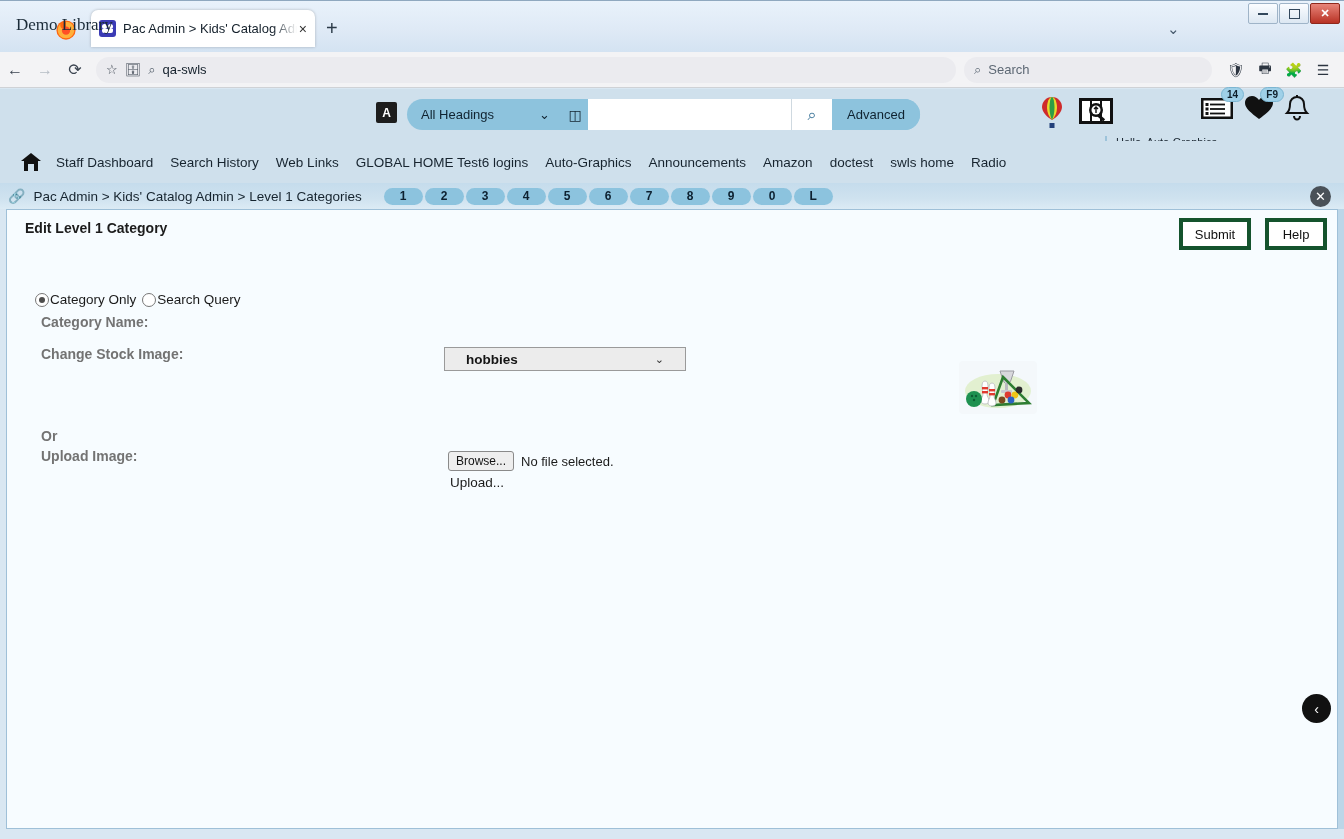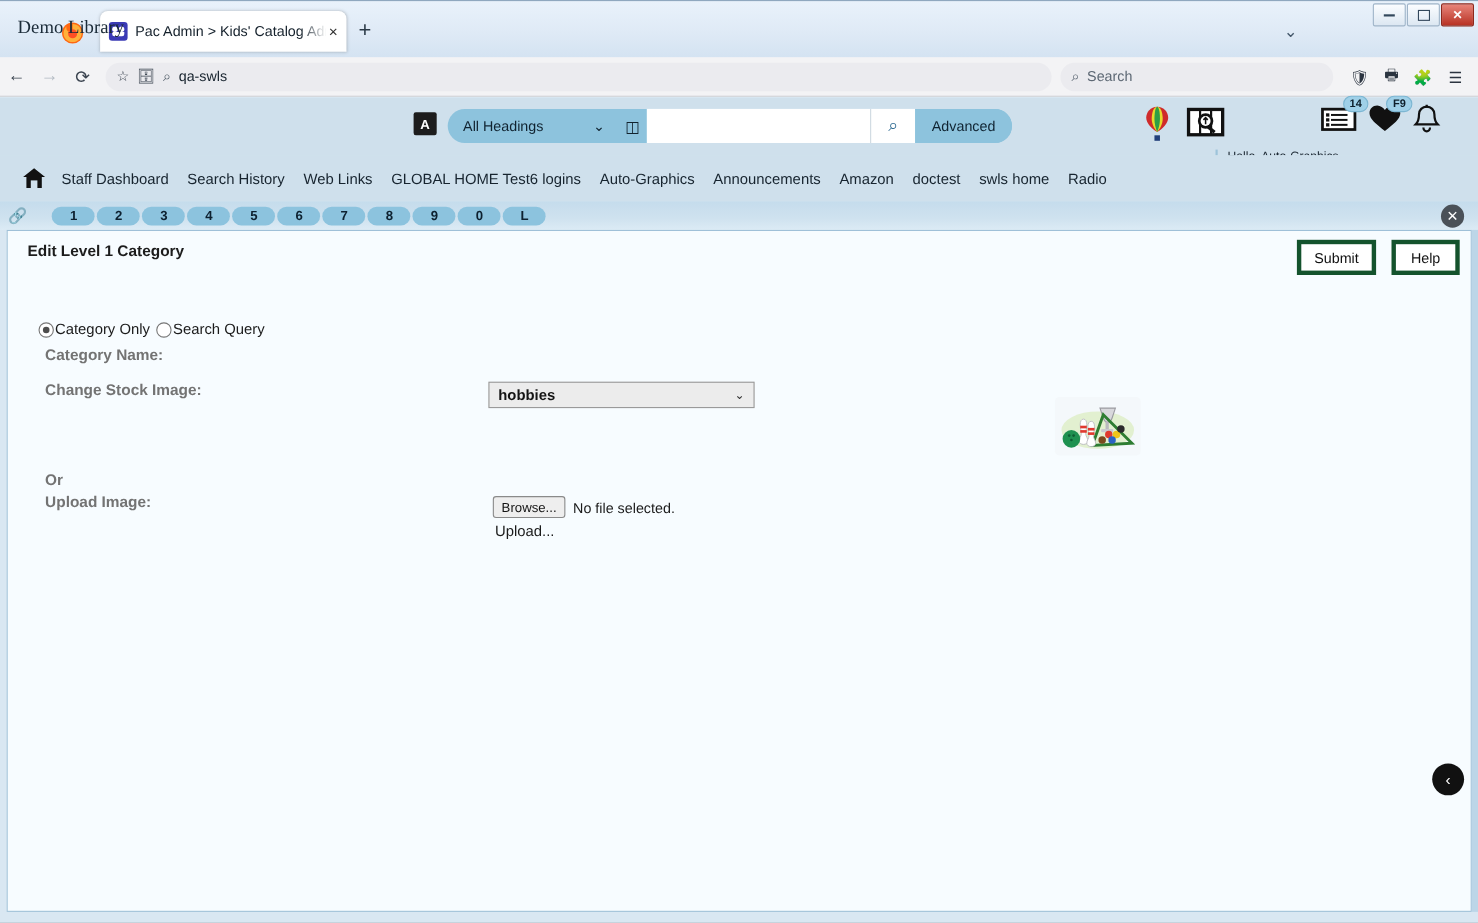--- a/index.html
+++ b/index.html
@@ -182,21 +182,21 @@
   .lbl.upload{top:238px;}
 
   .txtinput{
     position:absolute;left:440px;top:98px;width:368px;height:22px;
     border:1px solid #9a9a9a;background:#fff;font-size:13px;color:#1b1b1b;
     padding:0 6px;box-sizing:border-box;font-family:"Liberation Sans",sans-serif;
   }
   .selbox{
     position:absolute;left:437px;top:137px;width:242px;height:24px;
     border:1px solid #9a9a9a;background:#ececec;font-size:13.5px;font-weight:bold;color:#141414;
-    display:flex;align-items:center;padding:0 8px;box-sizing:border-box;
+    display:flex;align-items:center;padding:0 21px;box-sizing:border-box;
   }
   .selbox .caret{margin-left:auto;font-size:11px;font-weight:normal;color:#333;}
 
   .thumb{
     position:absolute;left:952px;top:151px;width:78px;height:53px;
     background:#f4f8fb;border-radius:4px;
   }
 
   .filerow{position:absolute;left:441px;top:241px;display:flex;align-items:center;gap:7px;}
   .browse{
@@ -356,20 +356,21 @@
         <span class="navlink" style="font-size: 13.5px; color: rgb(23, 36, 47); white-space: nowrap;">Announcements</span>
         <span class="navlink" style="font-size: 13.5px; color: rgb(23, 36, 47); white-space: nowrap;">Amazon</span>
         <span class="navlink" style="font-size: 13.5px; color: rgb(23, 36, 47); white-space: nowrap;">doctest</span>
         <span class="navlink" style="font-size: 13.5px; color: rgb(23, 36, 47); white-space: nowrap;">swls home</span>
         <span class="navlink" style="font-size: 13.5px; color: rgb(23, 36, 47); white-space: nowrap;">Radio</span>
       </div>
   </div>
 
   <div class="crumbbar">
     <span class="chain">🔗</span>
+    <span class="crumbtext">Pac Admin &gt; Kids' Catalog Admin &gt; Level 1 Categories</span>
     <div class="pills" id="pills">
         <div class="pill">1</div>
         <div class="pill">2</div>
         <div class="pill">3</div>
         <div class="pill">4</div>
         <div class="pill">5</div>
         <div class="pill">6</div>
         <div class="pill">7</div>
         <div class="pill">8</div>
         <div class="pill">9</div>

